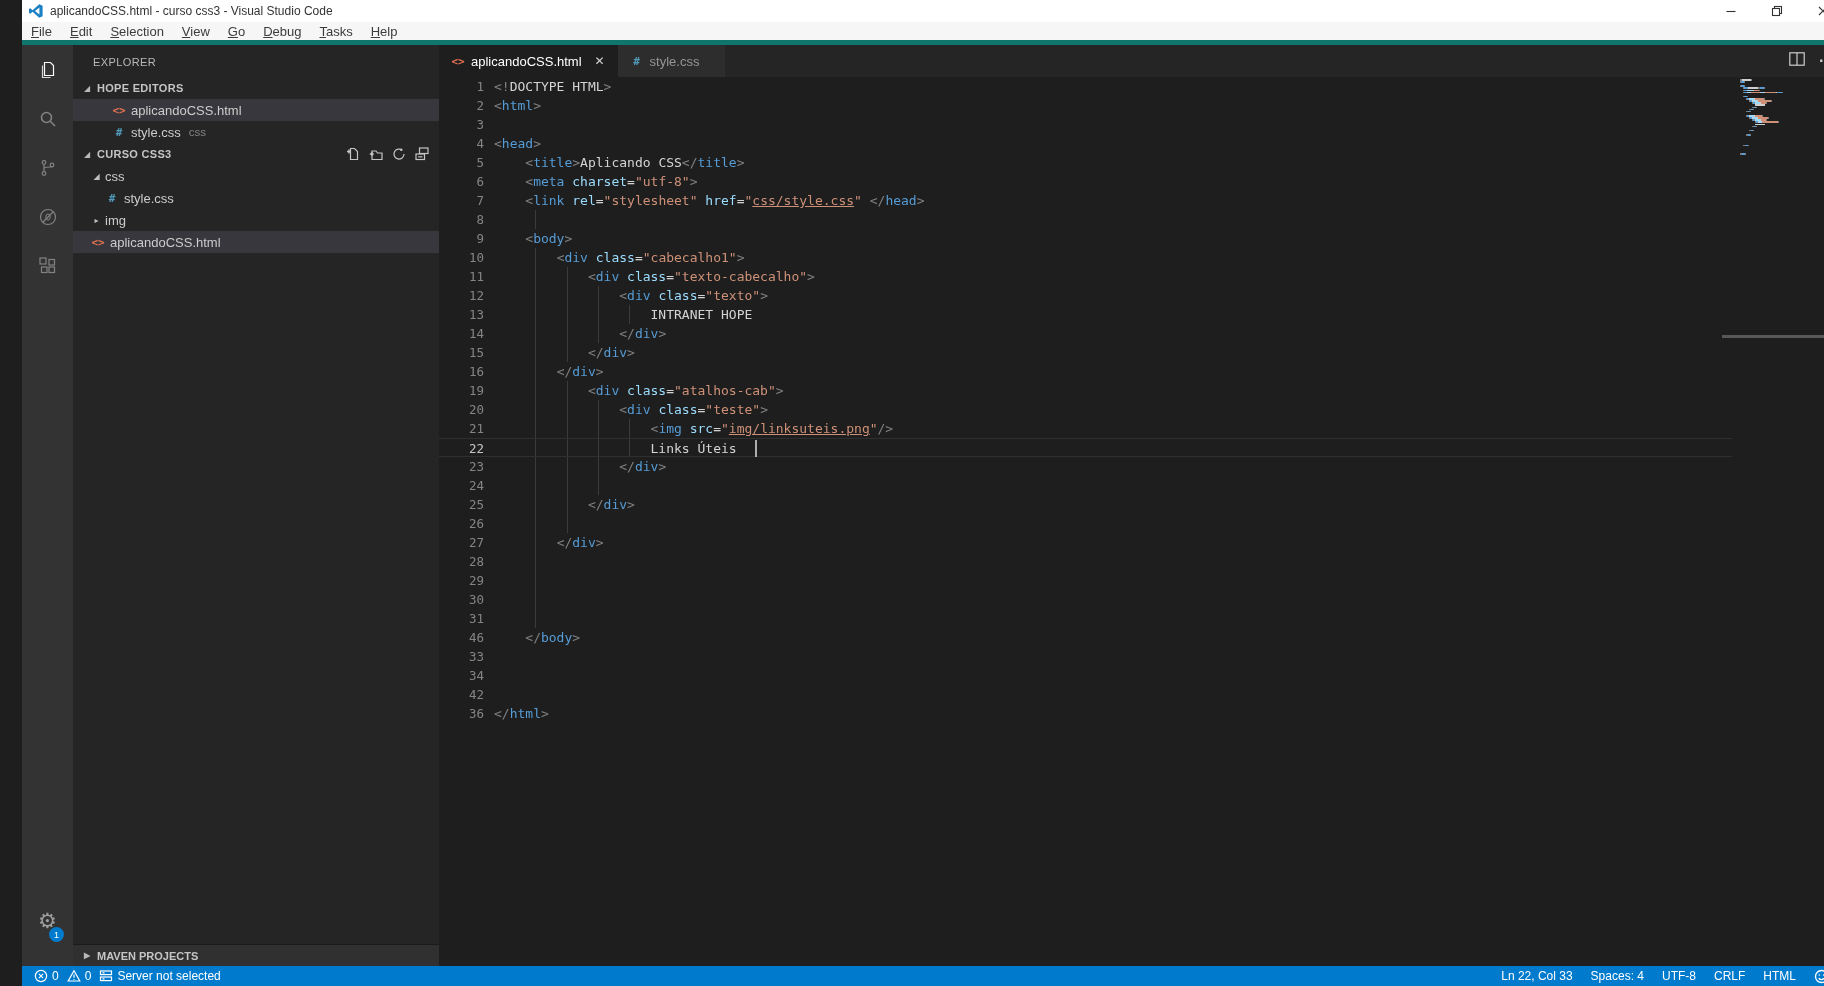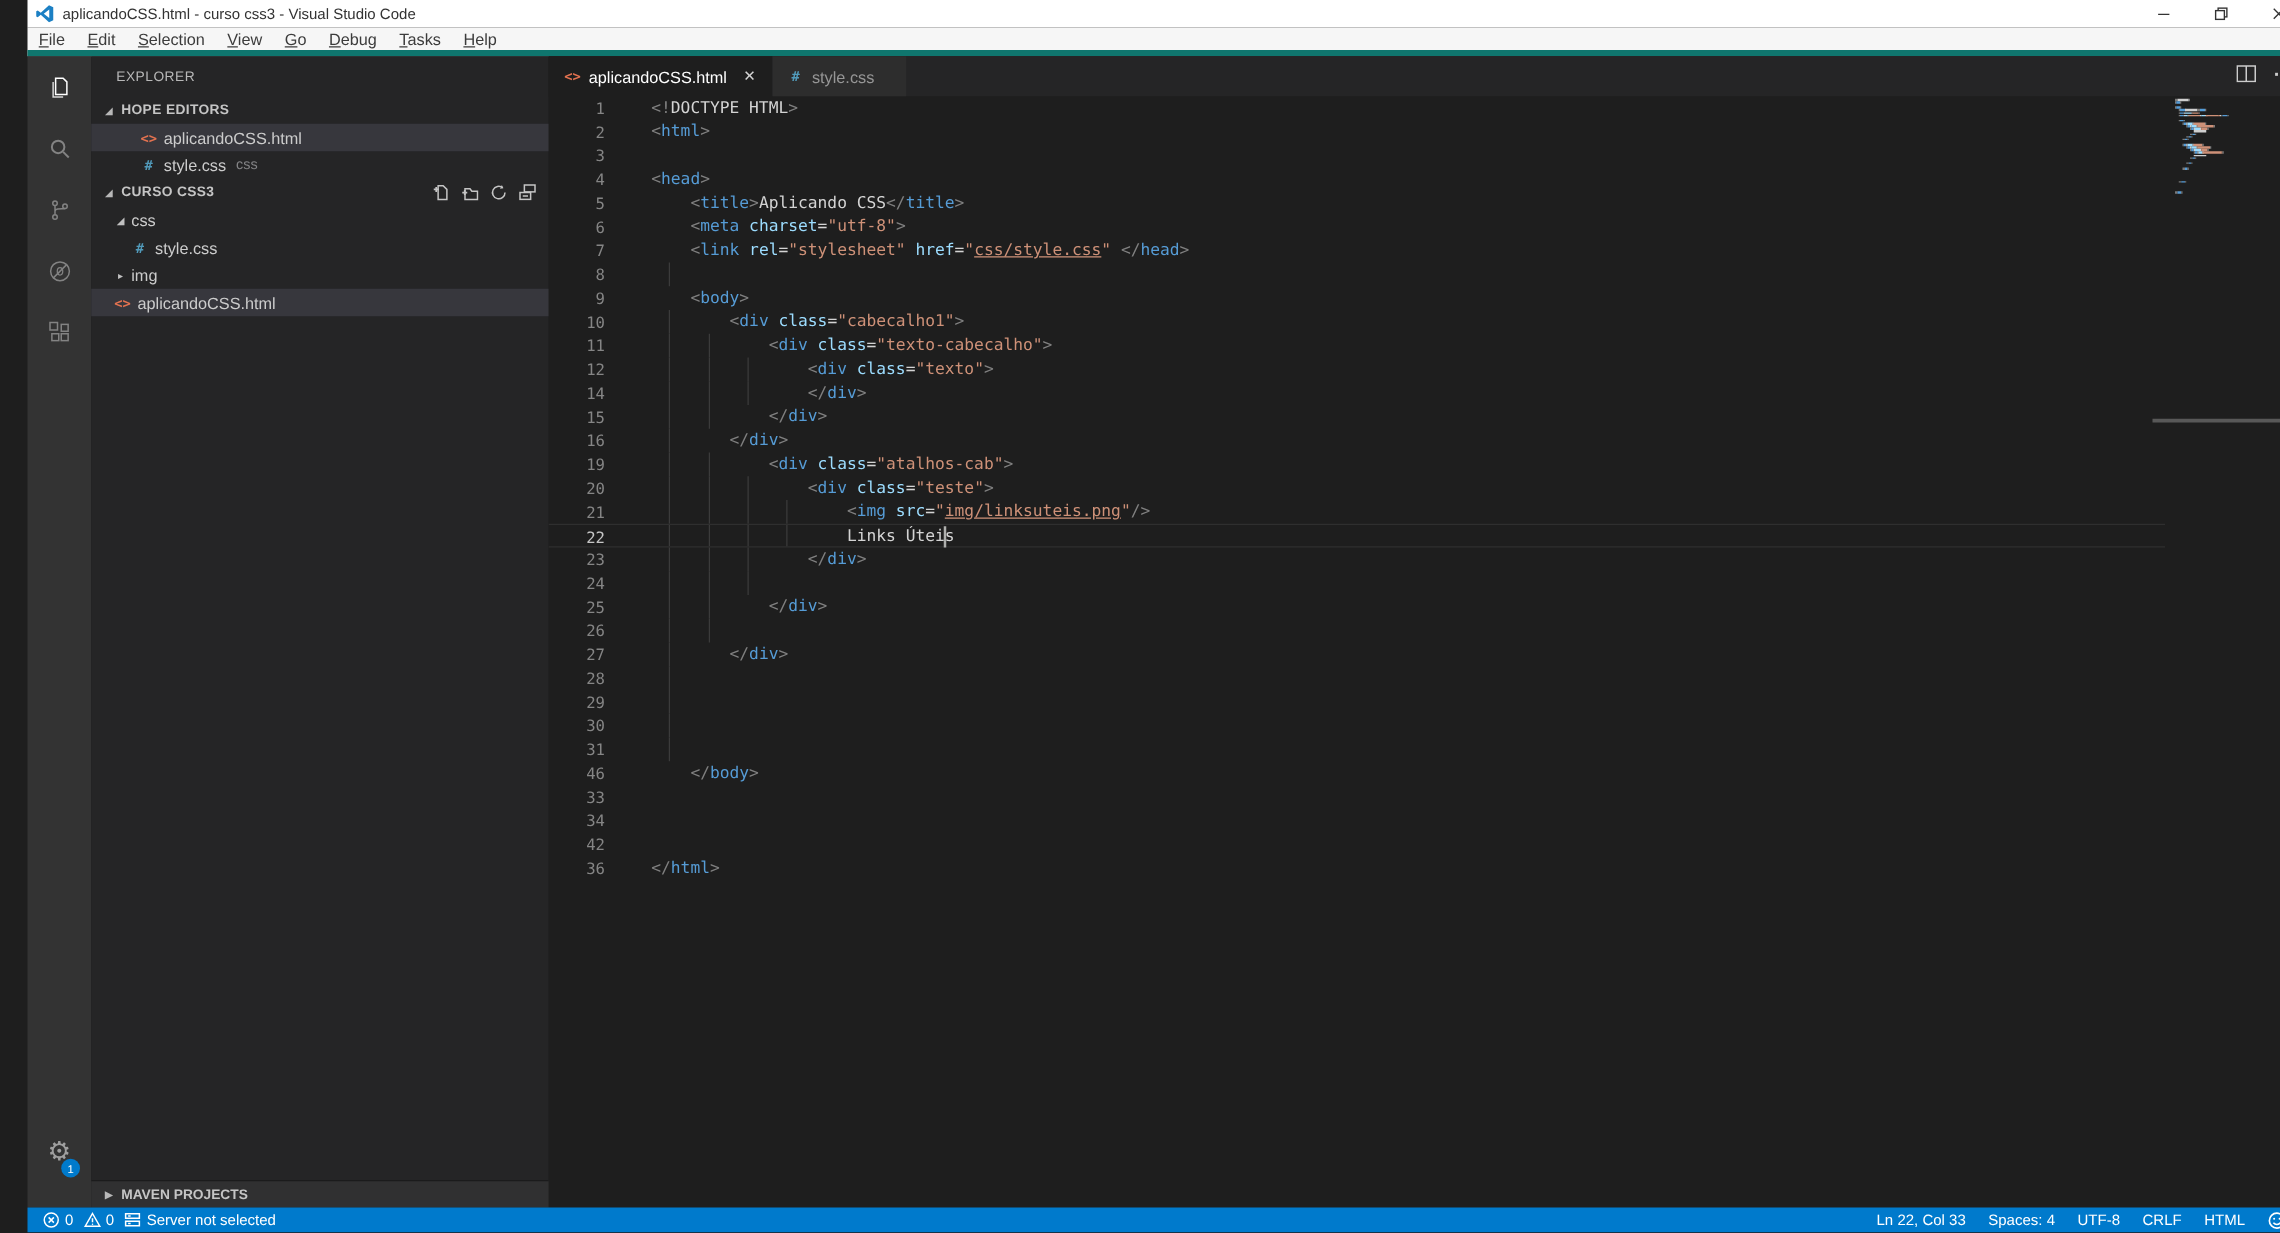--- a/index.html
+++ b/index.html
@@ -63,21 +63,21 @@
   .tab-close { margin-left:10px; color:#d4d4d4; font-size:12px; width:16px; text-align:center; }
   .editor-actions { position:absolute; right:8px; top:0; height:32px; display:flex; align-items:center; gap:14px; color:#cccccc; }
 
   
   .code { position:absolute; left:0; top:32px; width:100%; height:889px;
           font-family:"DejaVu Sans Mono","Liberation Mono", monospace; font-size:13px; }
   .line { position:relative; height:19px; line-height:19px; white-space:pre; width:1293px; }
   .line.current { border-top:1px solid #2f2f2f; border-bottom:1px solid #2f2f2f; }
   .lnum { position:absolute; left:0; top:0; width:45px; text-align:right; color:#858585; font-size:12.5px; }
   .line.current .lnum { color:#c6c6c6; }
-  .ltext { position:absolute; left:82px; top:0; }
+  .ltext { position:absolute; left:55px; top:0; }
   .guide { position:absolute; top:0; bottom:0; border-left:1px solid #3b3b3b; }
   .tok-p { color:#808080; } .tok-t { color:#569cd6; } .tok-a { color:#9cdcfe; }
   .tok-s { color:#ce9178; } .tok-w { color:#d4d4d4; }
   .tok-u { color:#ce9178; text-decoration:underline; }
   .cursor { position:absolute; width:2px; height:17px; top:1px; background:#aeafad; }
 
   
   .minimap { position:absolute; left:1293px; top:32px; width:100px; height:889px; }
   .mm-row { position:absolute; height:1.5px; }
   .mm-row span { display:inline-block; height:100%; vertical-align:top; }
@@ -296,20 +296,21 @@
           <div class="line"><span class="lnum">3</span><span class="ltext"></span></div>
           <div class="line"><span class="lnum">4</span><span class="ltext"><span class="tok-p">&lt;</span><span class="tok-t">head</span><span class="tok-p">&gt;</span></span></div>
           <div class="line"><span class="lnum">5</span><span class="ltext">    <span class="tok-p">&lt;</span><span class="tok-t">title</span><span class="tok-p">&gt;</span><span class="tok-w">Aplicando CSS</span><span class="tok-p">&lt;/</span><span class="tok-t">title</span><span class="tok-p">&gt;</span></span></div>
           <div class="line"><span class="lnum">6</span><span class="ltext">    <span class="tok-p">&lt;</span><span class="tok-t">meta</span><span class="tok-w"> </span><span class="tok-a">charset</span><span class="tok-w">=</span><span class="tok-s">"utf-8"</span><span class="tok-p">&gt;</span></span></div>
           <div class="line"><span class="lnum">7</span><span class="ltext">    <span class="tok-p">&lt;</span><span class="tok-t">link</span><span class="tok-w"> </span><span class="tok-a">rel</span><span class="tok-w">=</span><span class="tok-s">"stylesheet"</span><span class="tok-w"> </span><span class="tok-a">href</span><span class="tok-w">=</span><span class="tok-s">"</span><span class="tok-u">css/style.css</span><span class="tok-s">"</span><span class="tok-w"> </span><span class="tok-p">&lt;/</span><span class="tok-t">head</span><span class="tok-p">&gt;</span></span></div>
           <div class="line"><span class="lnum">8</span><span class="guide" style="left: 96.328px;"></span><span class="ltext"></span></div>
           <div class="line"><span class="lnum">9</span><span class="ltext">    <span class="tok-p">&lt;</span><span class="tok-t">body</span><span class="tok-p">&gt;</span></span></div>
           <div class="line"><span class="lnum">10</span><span class="guide" style="left: 96.328px;"></span><span class="ltext">        <span class="tok-p">&lt;</span><span class="tok-t">div</span><span class="tok-w"> </span><span class="tok-a">class</span><span class="tok-w">=</span><span class="tok-s">"cabecalho1"</span><span class="tok-p">&gt;</span></span></div>
           <div class="line"><span class="lnum">11</span><span class="guide" style="left: 96.328px;"></span><span class="guide" style="left: 127.656px;"></span><span class="ltext">            <span class="tok-p">&lt;</span><span class="tok-t">div</span><span class="tok-w"> </span><span class="tok-a">class</span><span class="tok-w">=</span><span class="tok-s">"texto-cabecalho"</span><span class="tok-p">&gt;</span></span></div>
           <div class="line"><span class="lnum">12</span><span class="guide" style="left: 96.328px;"></span><span class="guide" style="left: 127.656px;"></span><span class="guide" style="left: 158.984px;"></span><span class="ltext">                <span class="tok-p">&lt;</span><span class="tok-t">div</span><span class="tok-w"> </span><span class="tok-a">class</span><span class="tok-w">=</span><span class="tok-s">"texto"</span><span class="tok-p">&gt;</span></span></div>
+          <div class="line"><span class="lnum">13</span><span class="guide" style="left: 96.328px;"></span><span class="guide" style="left: 127.656px;"></span><span class="guide" style="left: 158.984px;"></span><span class="guide" style="left: 190.312px;"></span><span class="ltext">                    <span class="tok-w">INTRANET HOPE</span></span></div>
           <div class="line"><span class="lnum">14</span><span class="guide" style="left: 96.328px;"></span><span class="guide" style="left: 127.656px;"></span><span class="guide" style="left: 158.984px;"></span><span class="ltext">                <span class="tok-p">&lt;/</span><span class="tok-t">div</span><span class="tok-p">&gt;</span></span></div>
           <div class="line"><span class="lnum">15</span><span class="guide" style="left: 96.328px;"></span><span class="guide" style="left: 127.656px;"></span><span class="ltext">            <span class="tok-p">&lt;/</span><span class="tok-t">div</span><span class="tok-p">&gt;</span></span></div>
           <div class="line"><span class="lnum">16</span><span class="guide" style="left: 96.328px;"></span><span class="ltext">        <span class="tok-p">&lt;/</span><span class="tok-t">div</span><span class="tok-p">&gt;</span></span></div>
           <div class="line"><span class="lnum">19</span><span class="guide" style="left: 96.328px;"></span><span class="guide" style="left: 127.656px;"></span><span class="ltext">            <span class="tok-p">&lt;</span><span class="tok-t">div</span><span class="tok-w"> </span><span class="tok-a">class</span><span class="tok-w">=</span><span class="tok-s">"atalhos-cab"</span><span class="tok-p">&gt;</span></span></div>
           <div class="line"><span class="lnum">20</span><span class="guide" style="left: 96.328px;"></span><span class="guide" style="left: 127.656px;"></span><span class="guide" style="left: 158.984px;"></span><span class="ltext">                <span class="tok-p">&lt;</span><span class="tok-t">div</span><span class="tok-w"> </span><span class="tok-a">class</span><span class="tok-w">=</span><span class="tok-s">"teste"</span><span class="tok-p">&gt;</span></span></div>
           <div class="line"><span class="lnum">21</span><span class="guide" style="left: 96.328px;"></span><span class="guide" style="left: 127.656px;"></span><span class="guide" style="left: 158.984px;"></span><span class="guide" style="left: 190.312px;"></span><span class="ltext">                    <span class="tok-p">&lt;</span><span class="tok-t">img</span><span class="tok-w"> </span><span class="tok-a">src</span><span class="tok-w">=</span><span class="tok-s">"</span><span class="tok-u">img/linksuteis.png</span><span class="tok-s">"</span><span class="tok-p">/&gt;</span></span></div>
           <div class="line current"><span class="lnum">22</span><span class="guide" style="left: 96.328px;"></span><span class="guide" style="left: 127.656px;"></span><span class="guide" style="left: 158.984px;"></span><span class="guide" style="left: 190.312px;"></span><span class="ltext">                    <span class="tok-w">Links Úteis </span></span><span class="cursor" style="left: 315.624px;"></span></div>
           <div class="line"><span class="lnum">23</span><span class="guide" style="left: 96.328px;"></span><span class="guide" style="left: 127.656px;"></span><span class="guide" style="left: 158.984px;"></span><span class="ltext">                <span class="tok-p">&lt;/</span><span class="tok-t">div</span><span class="tok-p">&gt;</span></span></div>
           <div class="line"><span class="lnum">24</span><span class="guide" style="left: 96.328px;"></span><span class="guide" style="left: 127.656px;"></span><span class="guide" style="left: 158.984px;"></span><span class="ltext"></span></div>
           <div class="line"><span class="lnum">25</span><span class="guide" style="left: 96.328px;"></span><span class="guide" style="left: 127.656px;"></span><span class="ltext">            <span class="tok-p">&lt;/</span><span class="tok-t">div</span><span class="tok-p">&gt;</span></span></div>

